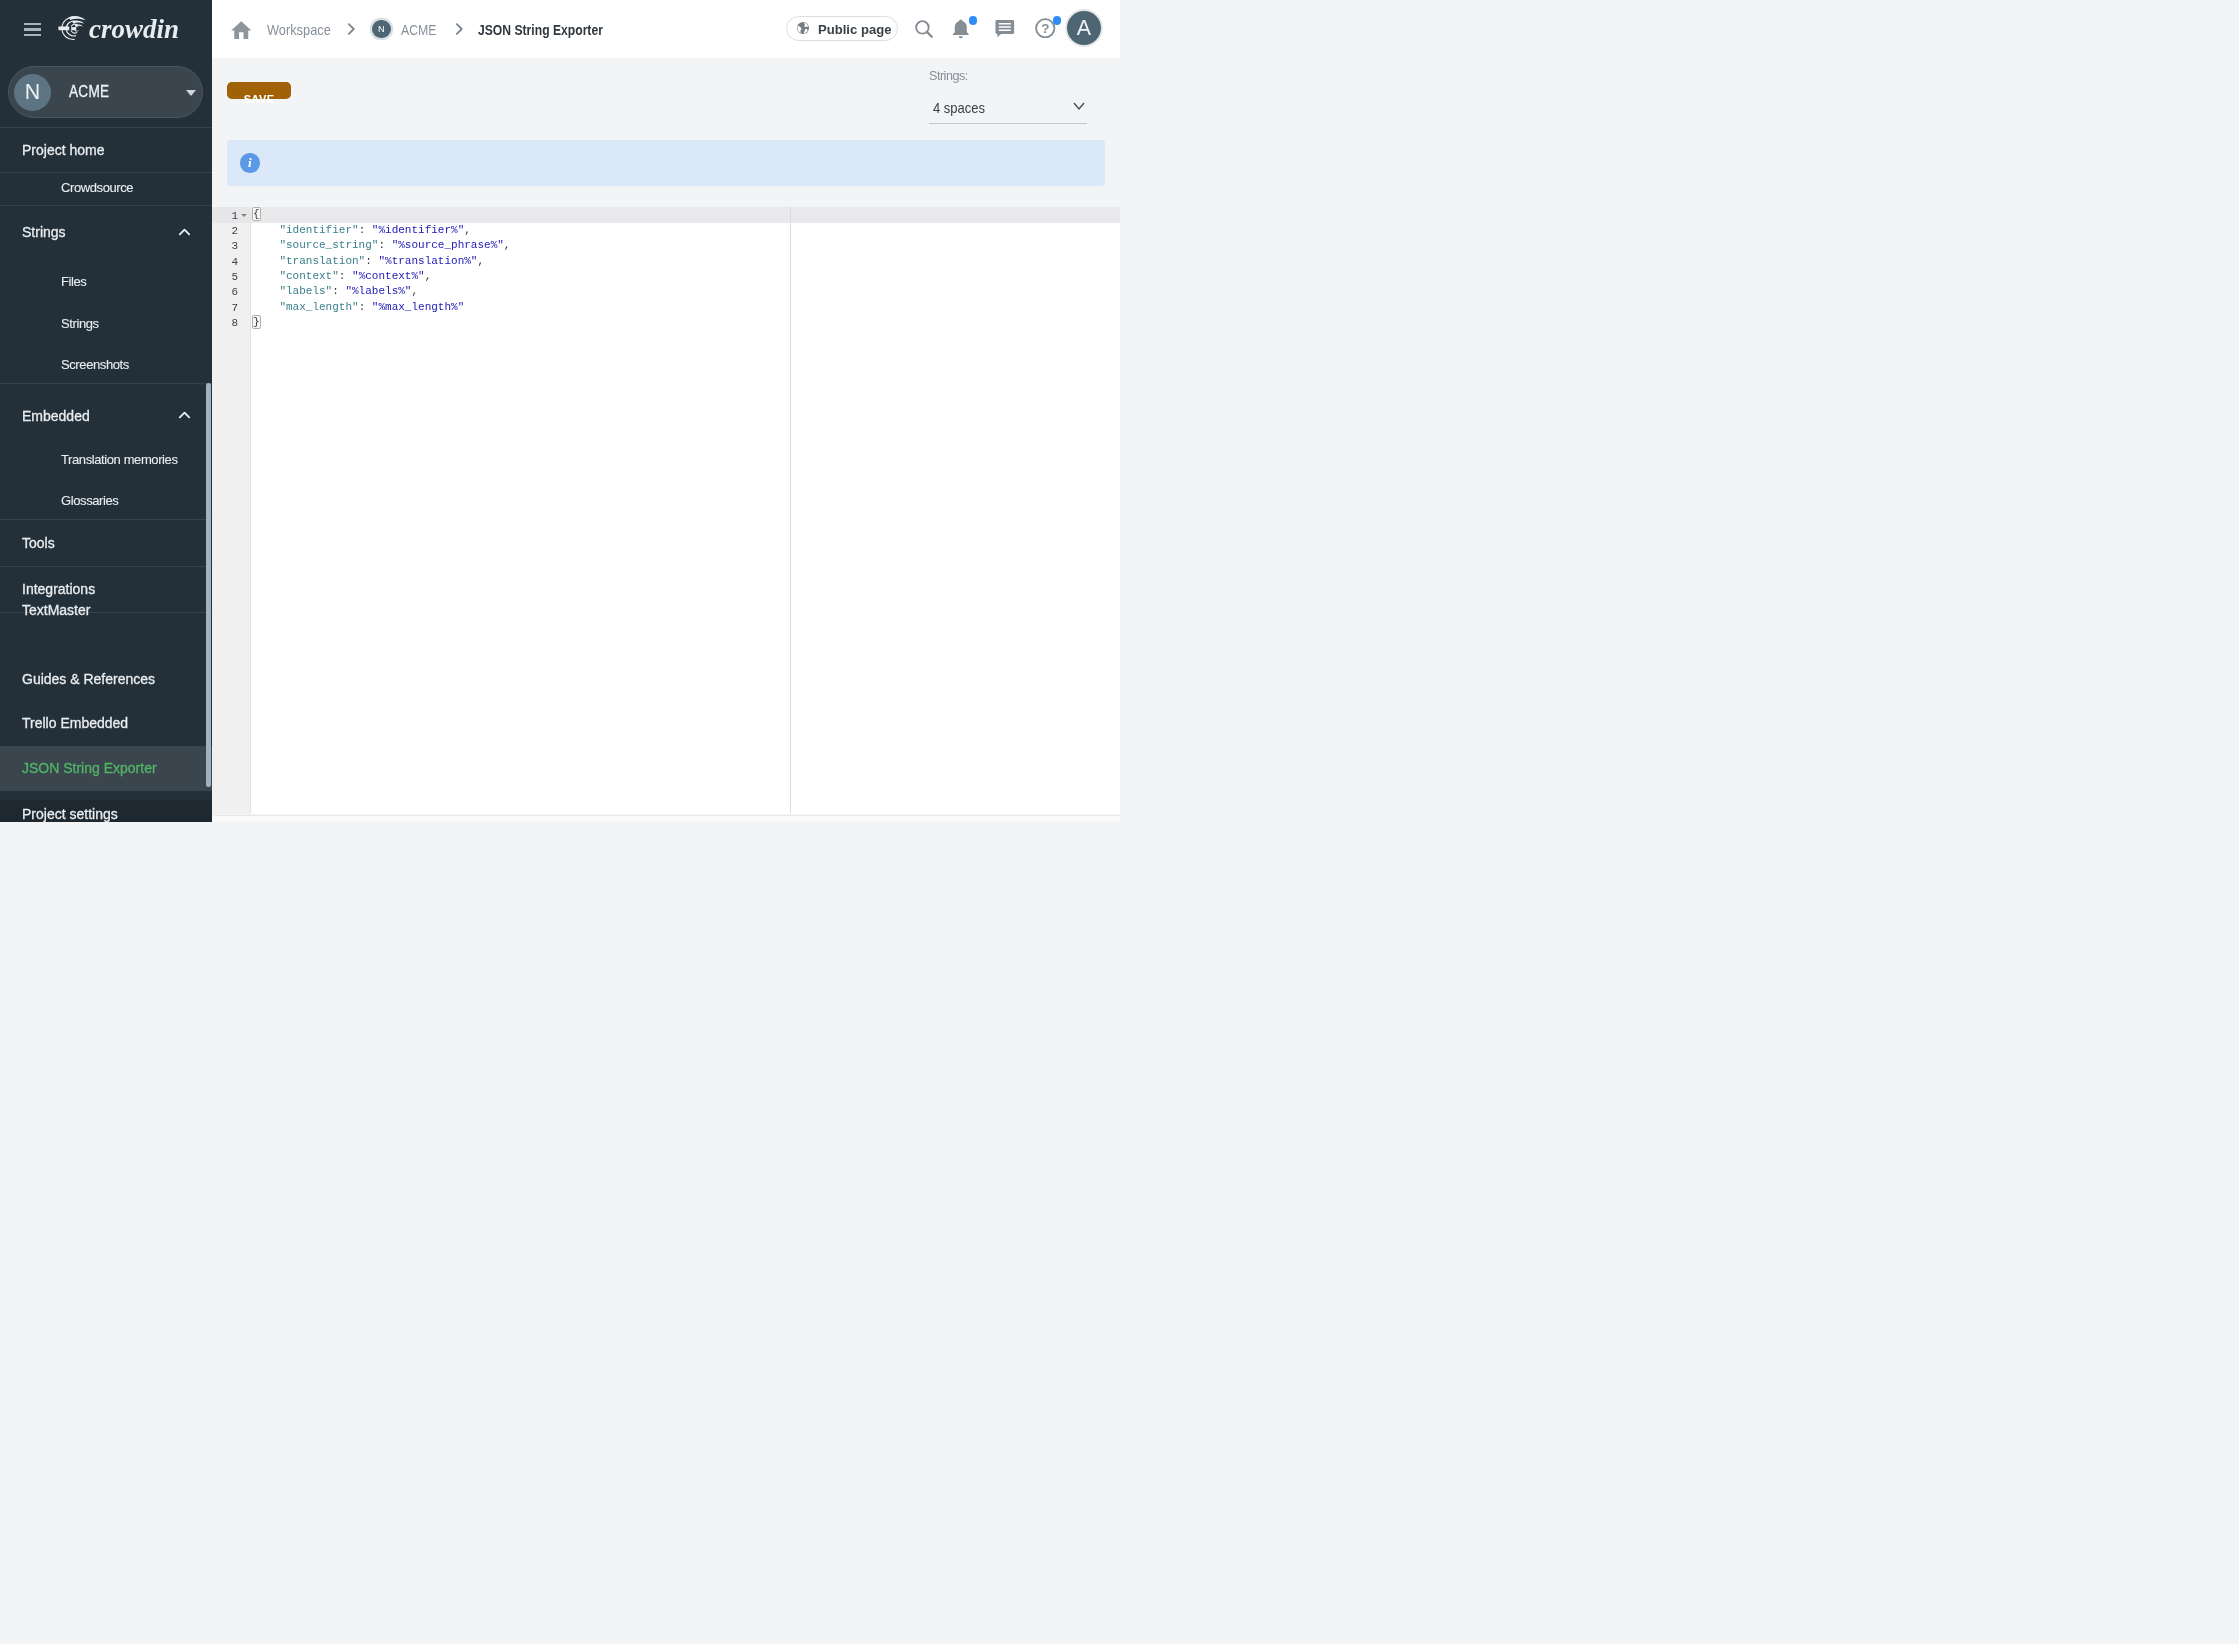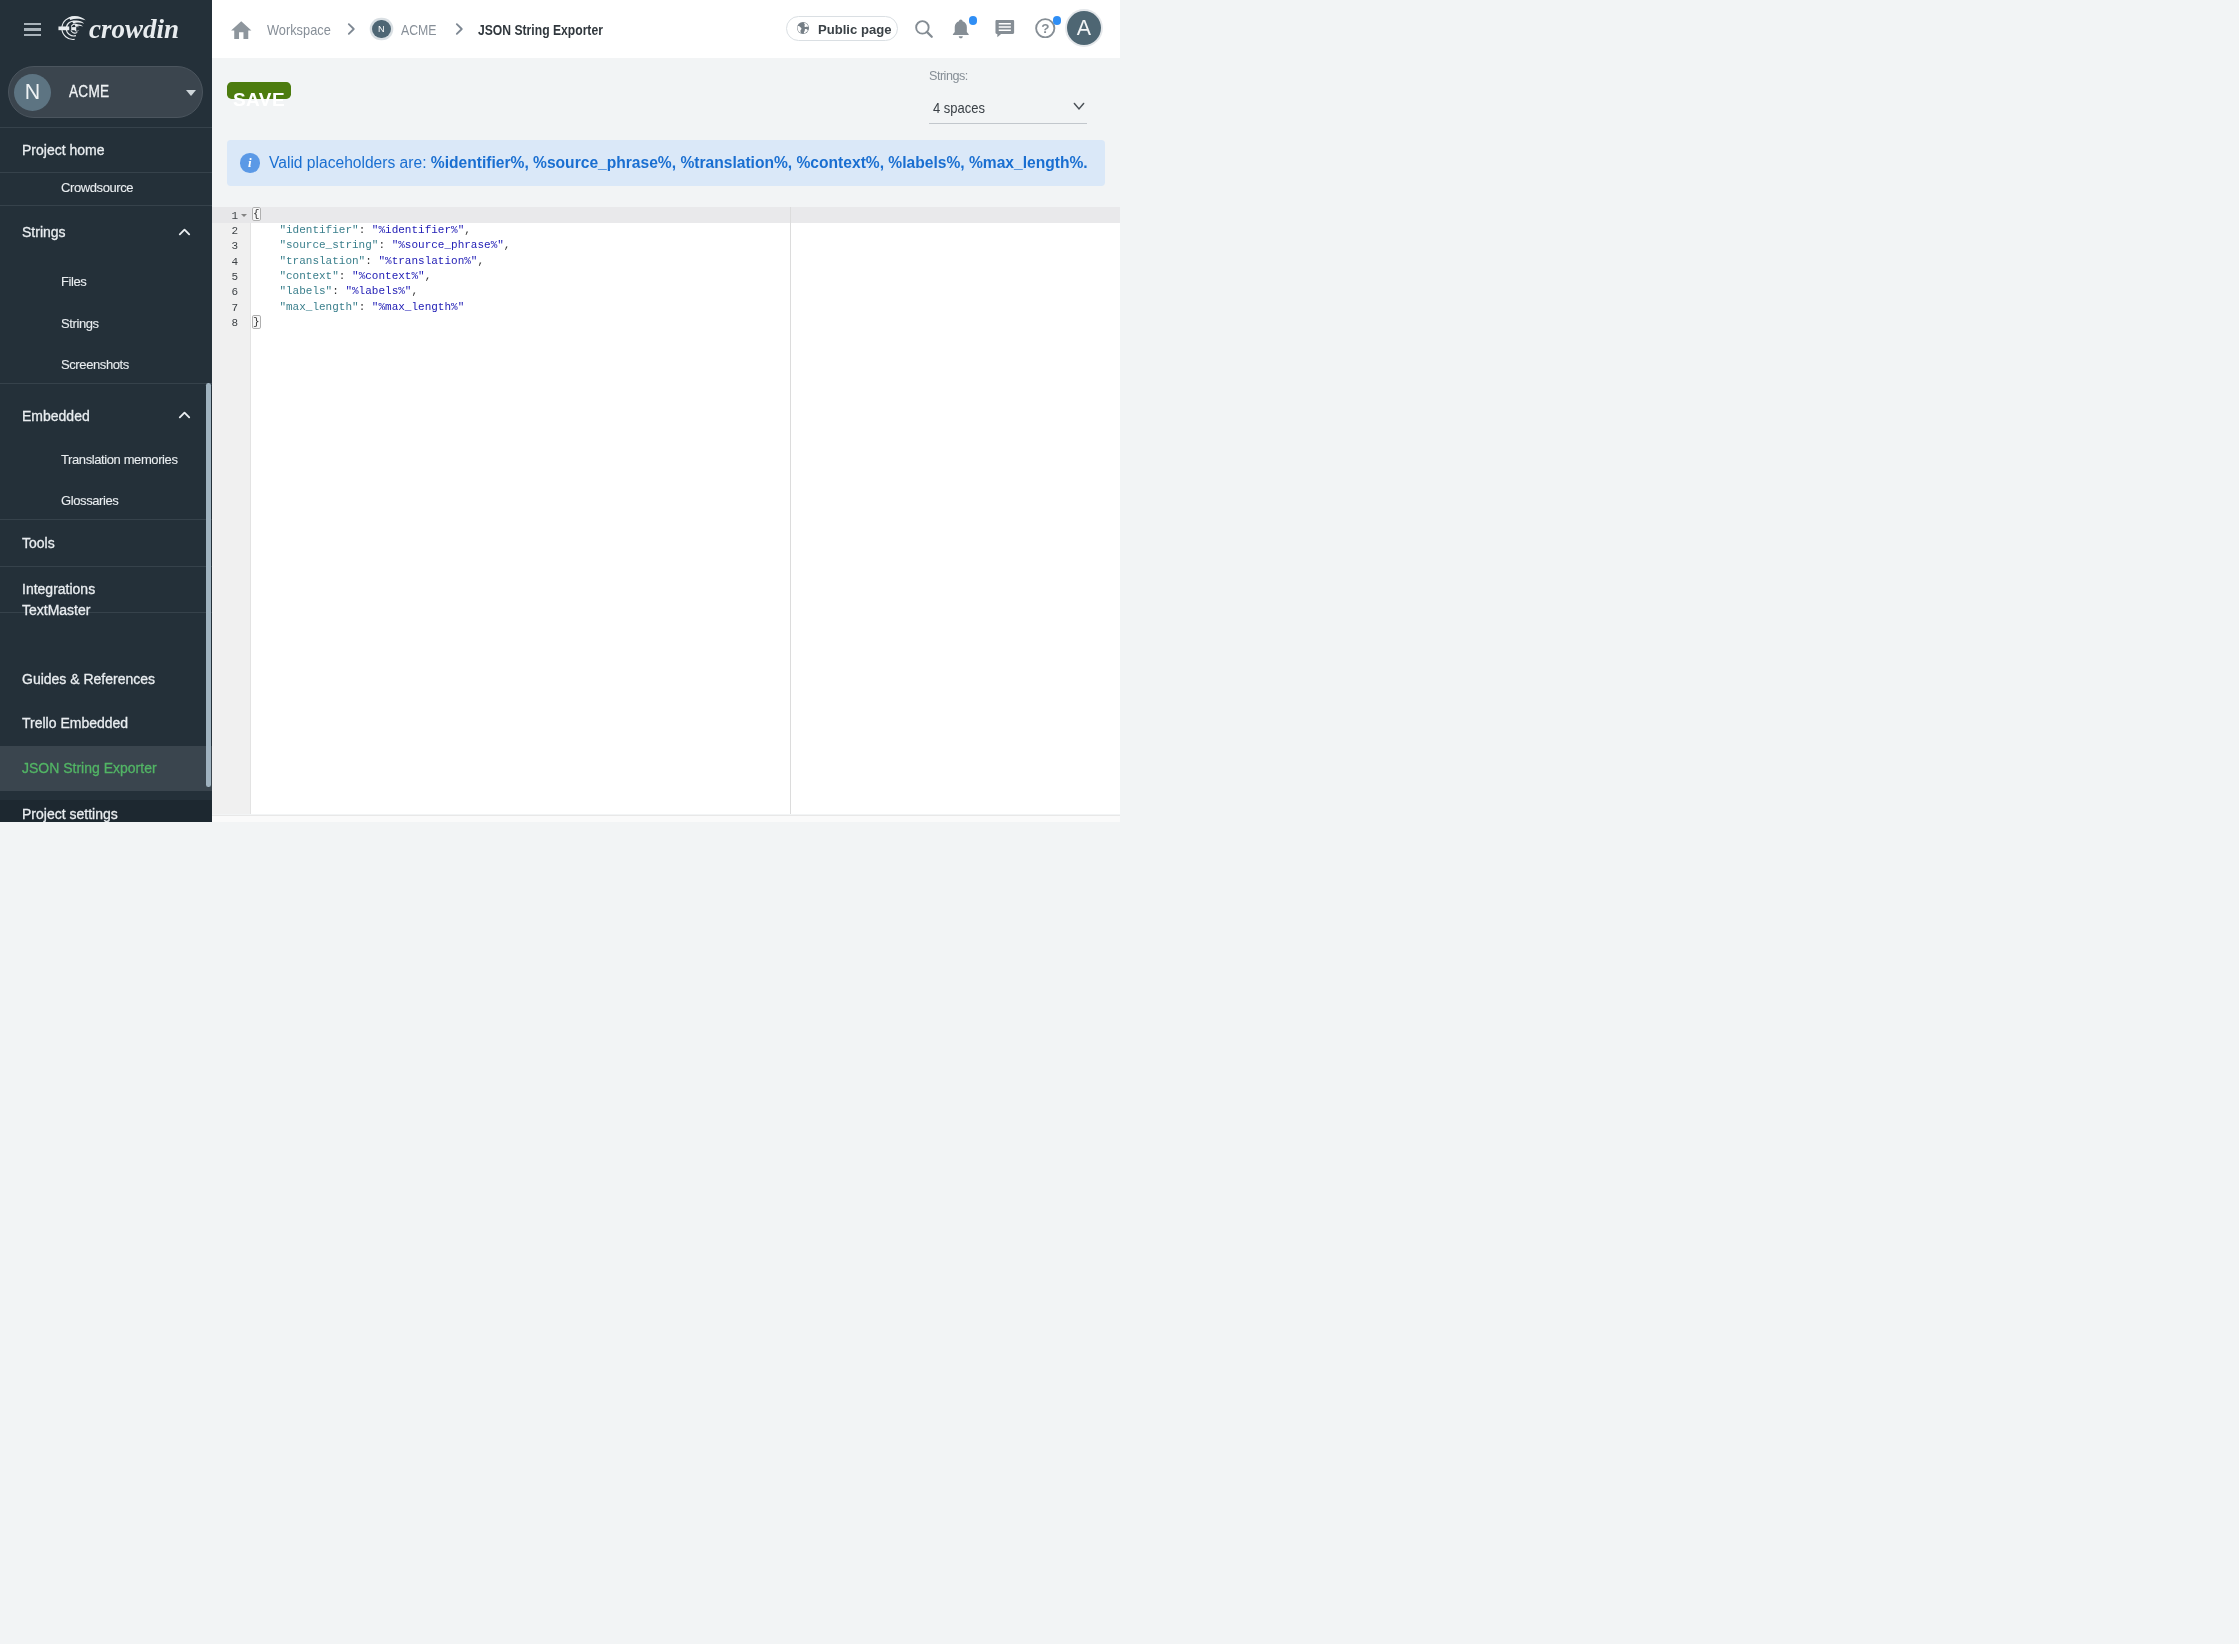--- a/index.html
+++ b/index.html
@@ -31,21 +31,21 @@
   #topbar { position:absolute; left:212px; top:0; width:908px; height:58px; background:#ffffff; }
   .crumb-gray { color:#878f98; font-size:15px; transform-origin:left center; }
   .crumb-dark { color:#30373d; font-size:15px; font-weight:700; transform-origin:left center; }
   #nbadge { position:absolute; left:372px; top:19.6px; width:18.6px; height:18.6px; border-radius:50%; background:#4e6674; color:#fff; font-size:9.3px; text-align:center; line-height:18.6px; box-shadow:0 0 0 2.3px #d9dfe3; }
   #avatarA { position:absolute; left:1067px; top:11.2px; width:34px; height:34px; border-radius:50%; background:#4e6673; color:#f2f5f6; font-size:21.4px; text-align:center; line-height:34px; box-shadow:0 0 0 1.9px #e4e7ea; }
   #pubpill { position:absolute; left:786px; top:16px; width:112px; height:25px; border:0.9px solid #dadfe3; border-radius:13px; background:#fff; }
   #pubpill span { position:absolute; left:31px; top:50%; transform:translateY(-50%) scaleX(0.97); transform-origin:left center; font-size:13.5px; font-weight:700; color:#3a4146; white-space:nowrap; }
   .notifdot { position:absolute; width:8.4px; height:8.4px; border-radius:50%; background:#2f8ef5; }
 
   
-  #savebtn { position:absolute; left:227px; top:82px; width:64px; height:17px; background:#4d7c0f; border-radius:4.7px; color:#fff; font-size:19px; font-weight:700; letter-spacing:0.4px; text-align:center; line-height:35px; }
+  #savebtn { position:absolute; left:227px; top:82px; width:64px; height:17px; background:#a16207; border-radius:4.7px; color:#fff; font-size:11px; font-weight:700; letter-spacing:0.4px; text-align:center; line-height:35px; }
   #indent-label { position:absolute; left:929px; top:76px; transform:translateY(-50%); color:#868e96; font-size:12.6px; letter-spacing:-0.5px; }
   #indent-val { position:absolute; left:933px; top:107px; transform:translateY(-50%) scaleX(0.865); transform-origin:left center; color:#3a4046; font-size:15px; }
   #indent-line { position:absolute; left:929px; top:123px; width:158px; height:0.9px; background:#c2c7cc; }
 
   #alert { position:absolute; left:227px; top:140px; width:878px; height:46px; background:#dae8f8; border-radius:3.7px; }
   #alert-icon { position:absolute; left:13px; top:13px; width:19.6px; height:19.6px; border-radius:50%; background:#5b99e6; color:#fff; font-size:13px; font-weight:700; text-align:center; line-height:19.6px; font-family:"Liberation Serif",serif; font-style:italic; }
   #alert-text { position:absolute; left:42px; top:23px; transform:translateY(-50%); color:#1a6fd1; font-size:15.6px; white-space:nowrap; }
 
   
   #editor { position:absolute; left:212px; top:207px; width:908px; height:607px; background:#ffffff; }
@@ -184,21 +184,20 @@
 <div id="savebtn">SAVE</div>
 <div id="indent-label">Strings:</div>
 <div id="indent-val">4 spaces</div>
 <svg class="abs" style="left:1073px; top:102px" width="12" height="9.3" viewBox="0 0 13 10">
     <path d="M1.5 1.5 L6.5 7.5 L11.5 1.5" fill="none" stroke="#4a5056" stroke-width="1.6" stroke-linecap="round"></path>
   </svg>
 <div id="indent-line"></div>
 
 <div id="alert">
   <div id="alert-icon">i</div>
-  <div id="alert-text">Valid placeholders are: <b>%identifier%, %source_phrase%, %translation%, %context%, %labels%, %max_length%.</b></div>
 </div>
 
 <div id="editor">
   <div id="activeline"></div>
   <div id="gutter">
       <div style="position:absolute;left:0;top:0.4px;width:39px;height:15.4px;background:#e7e7e9"></div>
     <div class="lnum" style="top:1.5px">1</div>
     <div class="lnum" style="top:17px">2</div>
     <div class="lnum" style="top:32px">3</div>
     <div class="lnum" style="top:48px">4</div>

